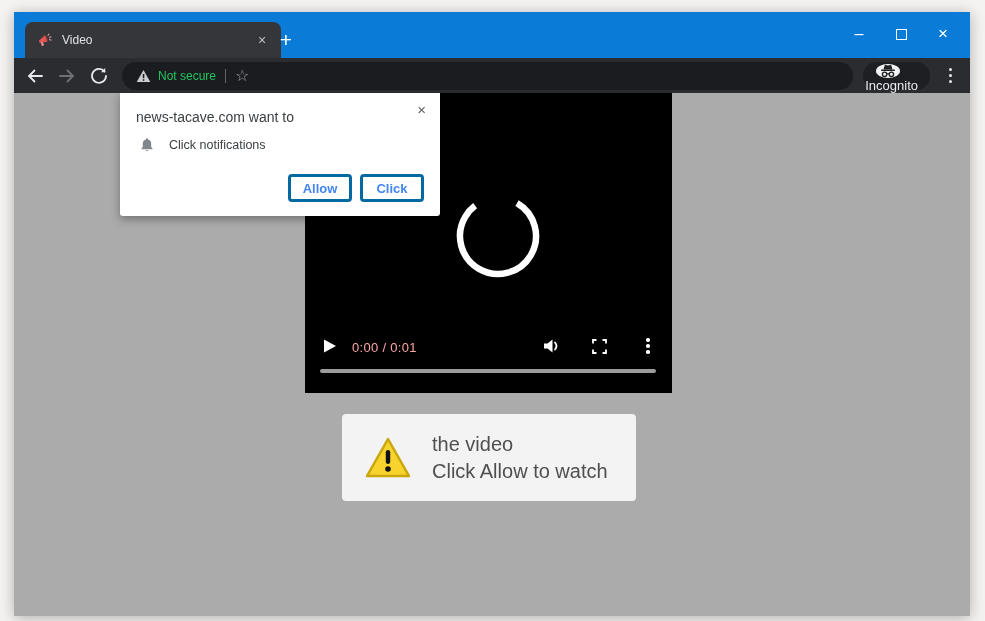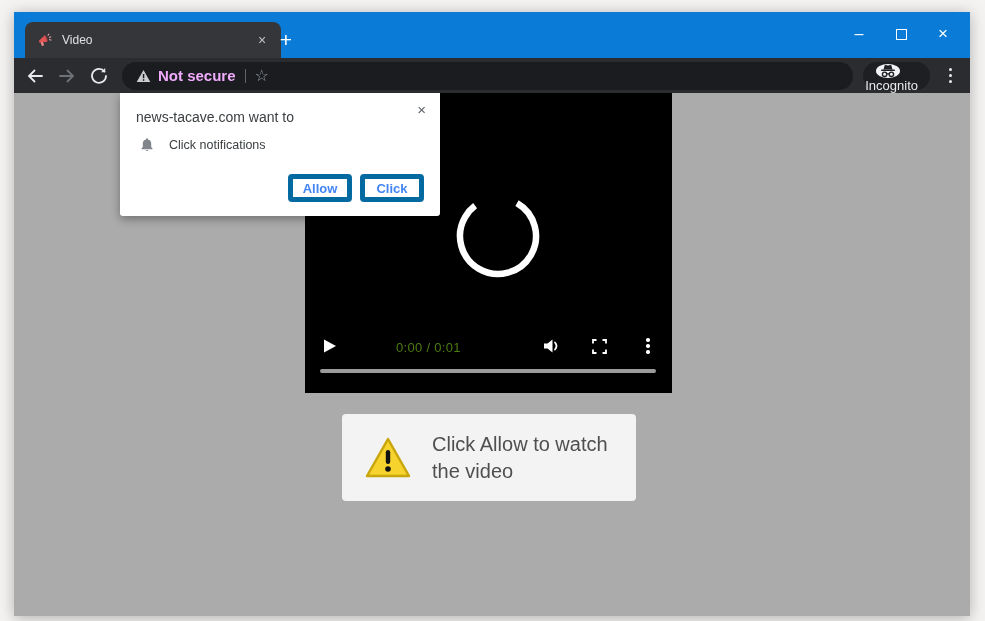--- a/index.html
+++ b/index.html
@@ -35,59 +35,59 @@
   
   .toolbar {
     height:35px; flex:0 0 35px; background:#2b2c2f;
     display:flex; align-items:center; padding:0 8px;
   }
   .nav-btn { width:26px; height:26px; display:flex; align-items:center; justify-content:center; margin-right:6px; cursor:pointer; }
   .omnibox {
     flex:1; height:28px; background:#1b1c1f; border-radius:14px;
     display:flex; align-items:center; padding:0 10px 0 14px; margin:0 10px 0 4px;
   }
-  .omni-text { font-size:15px; color:#f0abfc; margin-left:7px; white-space:nowrap;font-weight:bold; }
+  .omni-text { font-size:12px; color:#22c55e; margin-left:7px; white-space:nowrap; }
   .omni-sep { width:1px; height:14px; background:#5f6368; margin:0 9px; }
   .omni-url { font-size:13px; color:#e8eaed; flex:1; white-space:nowrap; }
   .star { font-size:16px; color:#9aa0a6; cursor:pointer; line-height:1; }
   .incog-pill {
     height:28px; background:#1e1f23; border-radius:14px;
     display:flex; align-items:center; padding:2px 12px 2px 2px; margin-right:8px;flex-direction:column;
   }
   .incog-circle { width:24px; height:24px; border-radius:50%; background:#f1f3f4; display:flex; align-items:center; justify-content:center; margin-right:8px; }
   .incog-label { color:#e8eaed; font-size:13px; }
   .menu-dots { width:24px; height:24px; display:flex; flex-direction:column; align-items:center; justify-content:center; gap:3px; cursor:pointer; }
   .menu-dots i { width:3px; height:3px; border-radius:50%; background:#e8eaed; }
 
   
   .content { position:relative; flex:1; background:#ababab; overflow:hidden; }
 
   .video-player { position:absolute; left:291px; top:0; width:367px; height:300px; background:#000; }
   .spinner { position:absolute; left:147px; top:97px; }
   .vp-play { position:absolute; left:17px; top:245px; width:16px; height:16px; cursor:pointer; }
-  .vp-time { position:absolute; left:47px; top:247px; color:#4d7c0f; font-size:13px; letter-spacing:.3px;margin-left:44px; }
+  .vp-time { position:absolute; left:47px; top:247px; color:#fca5a5; font-size:13px; letter-spacing:.3px; }
   .vp-volume { position:absolute; left:238px; top:245px; cursor:pointer; }
   .vp-full { position:absolute; left:287px; top:246px; cursor:pointer; }
   .vp-menu { position:absolute; left:337px; top:244px; width:12px; height:18px; display:flex; flex-direction:column; align-items:center; justify-content:center; gap:2.5px; cursor:pointer; }
   .vp-menu i { width:3.5px; height:3.5px; border-radius:50%; background:#fff; }
   .vp-progress { position:absolute; left:15px; right:16px; top:276px; height:4px; border-radius:2px; background:#9b9b9b; cursor:pointer; }
 
   
   .perm-dialog {
     position:absolute; left:106px; top:0; width:320px; height:123px;
     background:#ffffff; border-radius:0 0 3px 3px;
     box-shadow:0 3px 10px rgba(0,0,0,.35); z-index:5;
   }
   .perm-close { position:absolute; right:10px; top:4px; font-size:15px; color:#5f6368; cursor:pointer; padding:4px; }
   .perm-title { position:absolute; left:16px; top:16px; font-size:14px; color:#3c4043; }
   .perm-row { position:absolute; left:20px; top:44px; display:flex; align-items:center; }
   .perm-text { margin-left:15px; font-size:12.5px; color:#3c4043; }
   .perm-buttons { position:absolute; right:16px; top:81px; display:flex; gap:8px; }
   .perm-btn {
-    width:64px; height:28px; background:#fff; border:5px solid #0369a1; border-radius:4px;
+    width:64px; height:28px; background:#fff; border:3px solid #0369a1; border-radius:4px;
     font-family:"Liberation Sans", sans-serif; font-size:13px; font-weight:bold; color:#4285f4; cursor:pointer;
   }
 
   
   .notice {
     position:absolute; left:328px; top:321px; width:294px; height:87px;
     background:#f3f3f3; border-radius:4px;
     display:flex; align-items:center; padding:0 14px 0 22px;
   }
   .notice-text { margin-left:20px; font-size:20px; line-height:27px; color:#4f4f4f; }
@@ -211,19 +211,19 @@
       </div>
     </div>
 
     <div class="notice">
       <svg width="48" height="44" viewBox="0 0 48 44">
         <path d="M24 3 L45 40 H3 Z" fill="#f6d32d" stroke="#c9a70b" stroke-width="2.5" stroke-linejoin="round"></path>
         <rect x="21.8" y="14" width="4.4" height="14" rx="2.2" fill="#111"></rect>
         <circle cx="24" cy="33" r="2.8" fill="#111"></circle>
       </svg>
       <div class="notice-text">
+        <div>the video</div>
         <div>Click Allow to watch</div>
-        <div>the video</div>
       </div>
     </div>
 
   </div>
 </div>
 
 </body></html>

